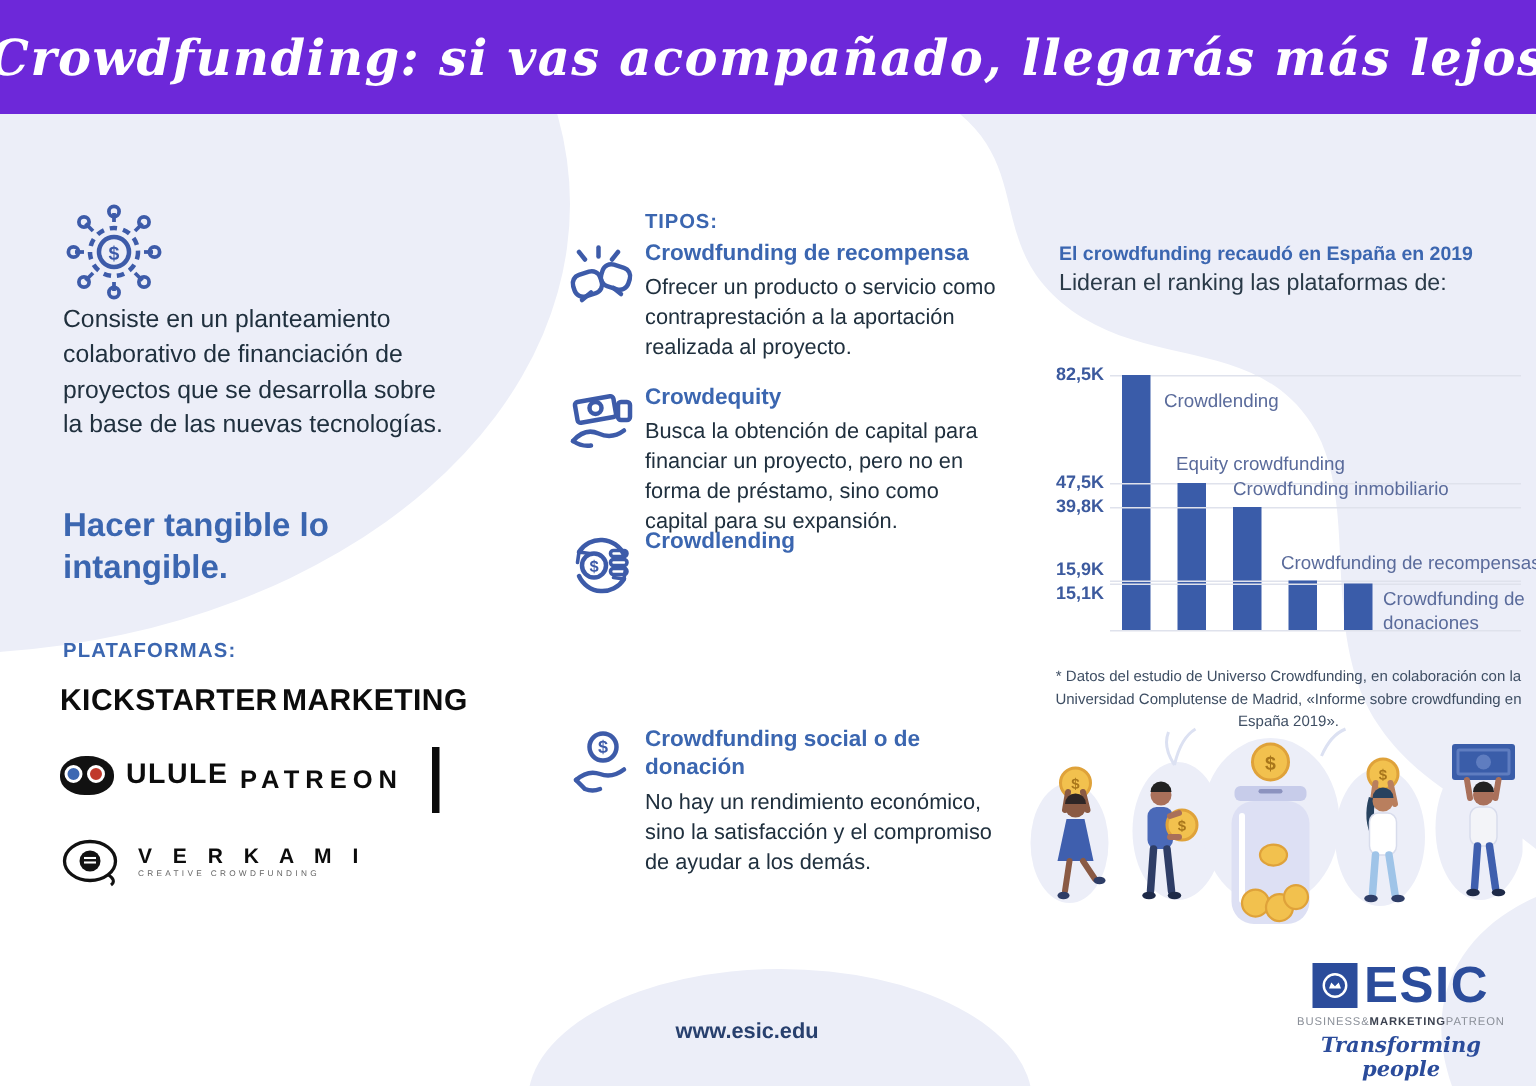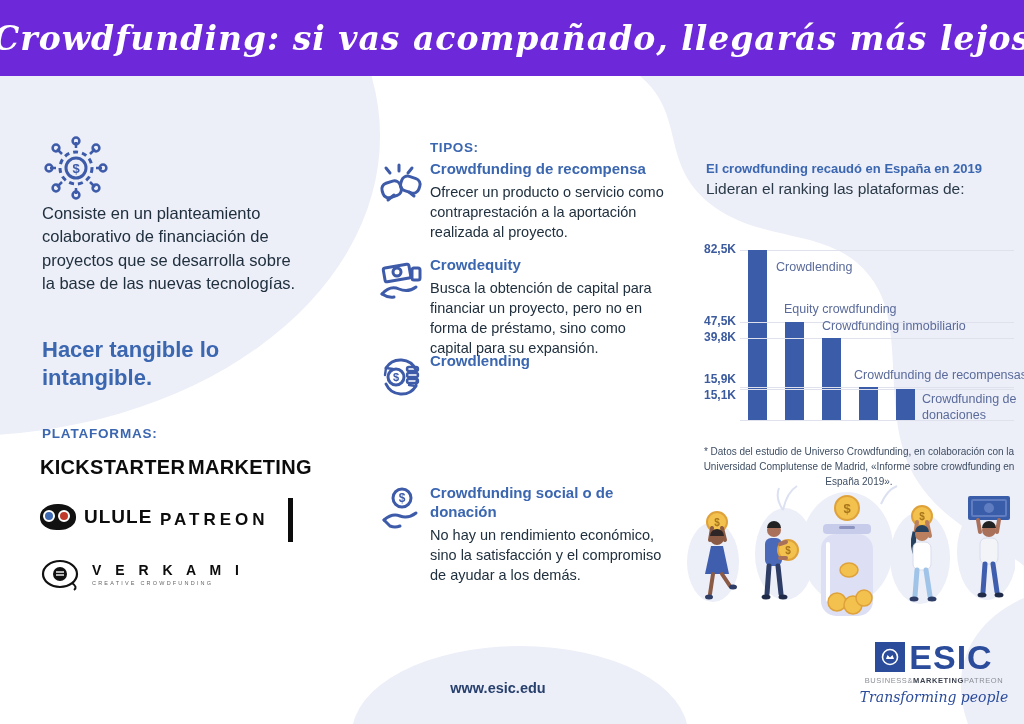--- a/index.html
+++ b/index.html
@@ -56,21 +56,21 @@
   
   .fuente{position:absolute;left:42px;top:680px;font-size:13.5px;color:#20303E;}
   .fuente b{color:#3B66B0;}
   .website{position:absolute;left:408px;top:680px;width:180px;text-align:center;font-size:14.5px;font-weight:bold;color:#28406E;}
   .esic{position:absolute;left:856px;top:640px;width:156px;text-align:center;}
   .esic-row{display:flex;align-items:center;justify-content:center;}
   .esic-box{width:30px;height:30px;background:#2B4C9B;display:flex;align-items:center;justify-content:center;margin-right:4px;}
   .esic-word{font-size:34px;font-weight:900;letter-spacing:1px;color:#2B4C9B;line-height:1;}
   .esic-tag{font-size:7.5px;letter-spacing:.6px;color:#8A8F98;margin-top:2px;}
   .esic-tag b{color:#3C4250;}
-  .esic-script{font-family:"DejaVu Serif",serif;font-style:italic;font-weight:normal;font-size:14px;color:#2B4C9B;margin-top:4px;}
+  .esic-script{font-family:"DejaVu Serif",serif;font-style:italic;font-weight:bold;font-size:14px;color:#2B4C9B;margin-top:4px;}
 </style>
 </head>
 <body>
 
 <div class="page">
 
   <svg class="blob-svg" viewBox="0 0 1024 724">
     <ellipse cx="-40" cy="136" rx="420" ry="300" fill="#ECEEF8"></ellipse>
     <path d="M640,76 C690,118 655,170 722,212 C775,244 838,228 874,282 C908,333 878,420 918,482 C948,528 1000,545 1024,566 L1024,76 Z" fill="#ECEEF8"></path>
     <ellipse cx="520" cy="734" rx="168" ry="88" fill="#ECEEF8"></ellipse>

